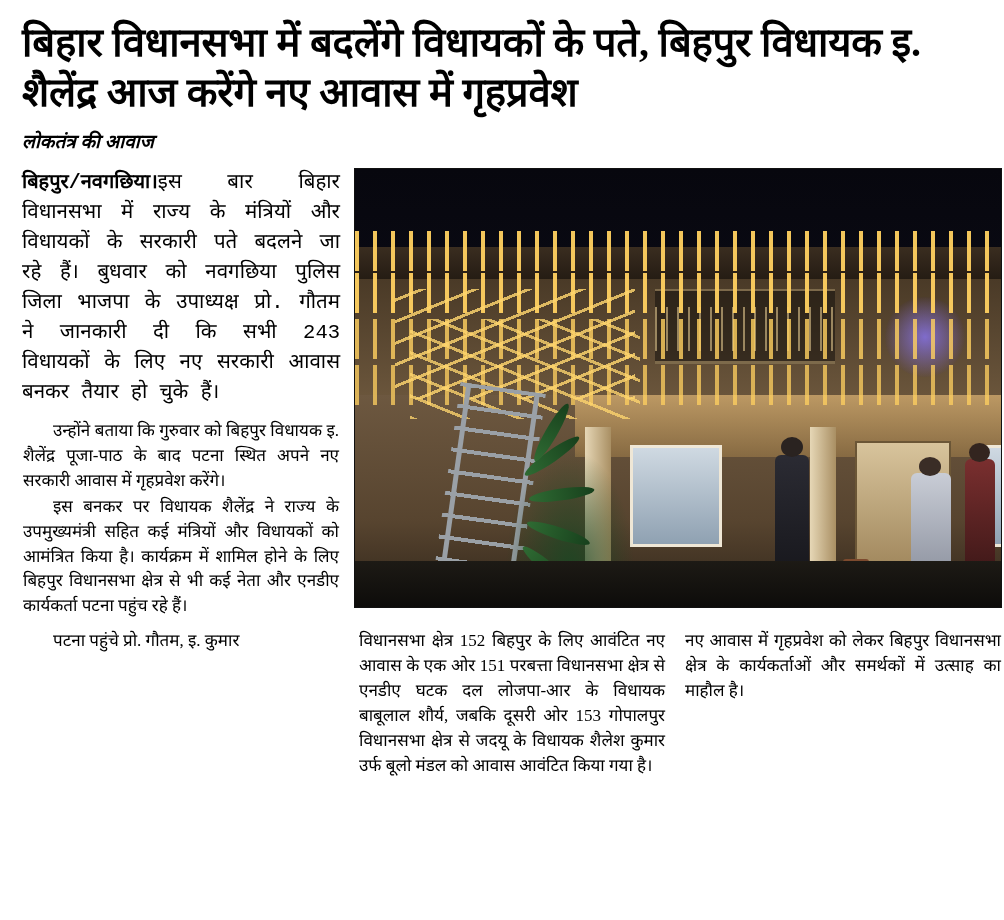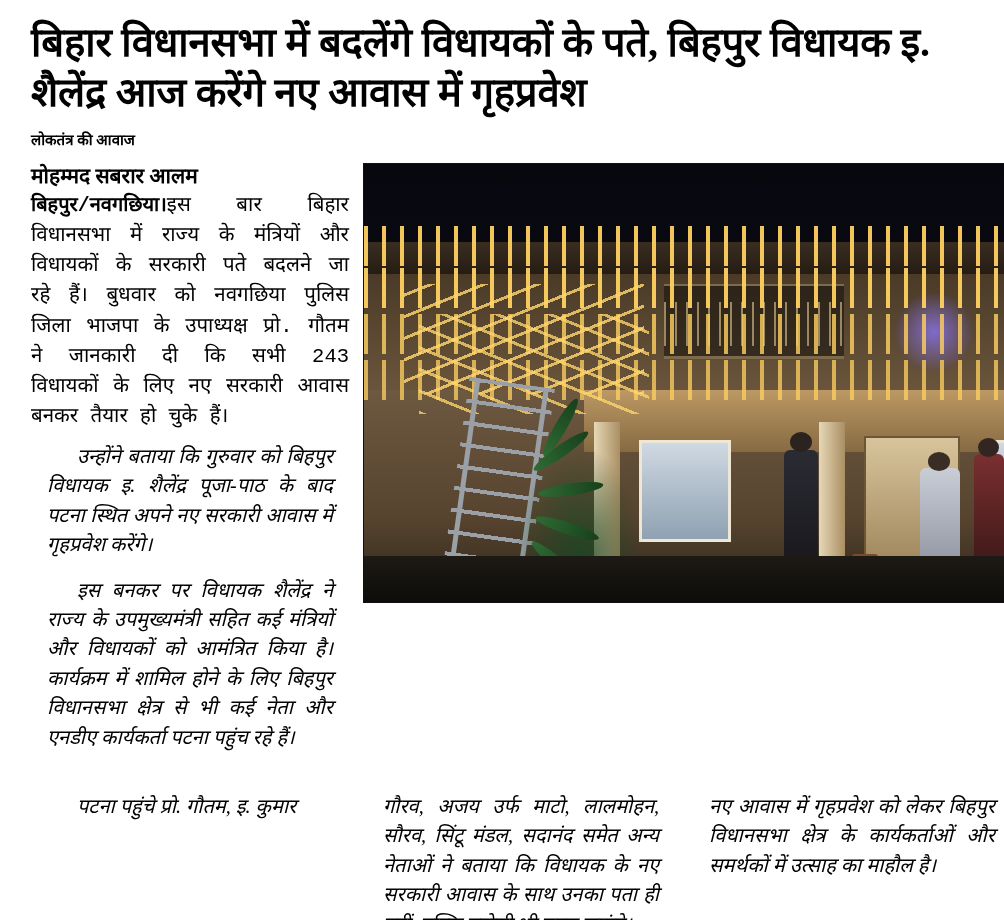--- a/index.html
+++ b/index.html
@@ -12,38 +12,39 @@
     height: 920px;
     font-family: "Liberation Serif", serif;
     color: #000000;
     overflow: hidden;
   }
   .page {
     position: relative;
     width: 1004px;
     height: 920px;
     box-sizing: border-box;
-    padding: 18px 22px 0 31px;
+    padding: 18px 22px 0 22px;
   }
   .headline {
     font-family: "Liberation Serif", serif;
     font-weight: bold;
     font-size: 40px;
     line-height: 1.26;
     letter-spacing: -0.2px;
     color: #000;
     margin: 0 0 12px 0;
     max-width: 980px;
   }
   .kicker {
     font-family: "Liberation Serif", serif;
     font-weight: bold;
-    font-size: 15px;
+    font-size: 19px;
     line-height: 1.2;
     margin: 12px 0 14px 0;
+    font-style: italic;
   }
   .body-wrap {
     position: relative;
   }
   .col {
     box-sizing: border-box;
   }
   
   .top-zone {
     display: flex;
@@ -68,26 +69,25 @@
     font-size: 21px;
     line-height: 1.25;
     margin: 0 0 2px 0;
   }
   .dateline {
     font-weight: bold;
     font-size: 20px;
     line-height: 1.3;
   }
   p.txt {
-    font-size: 20px;
+    font-size: 17px;
     line-height: 1.47;
-    margin: 16px;
+    margin: 1px;
     text-align: justify;
     text-justify: inter-word;
-    font-style: italic;
   }
   p.txt.indent {
     text-indent: 30px;
   }
   .lead {
     font-size: 20.5px;
     line-height: 1.47;
     text-align: justify;
     margin: 0;
     font-family: Liberation Mono, monospace;
@@ -246,21 +246,20 @@
 
   <h1 class="headline">बिहार विधानसभा में बदलेंगे विधायकों के पते, बिहपुर विधायक इ. शैलेंद्र आज करेंगे नए आवास में गृहप्रवेश</h1>
 
   <div class="kicker">लोकतंत्र की आवाज</div>
 
   <div class="body-wrap">
 
     <div class="top-zone">
 
       <div class="col col-left-top">
-        <div class="byline">मोहम्मद सबरार आलम</div>
         <p class="lead"><span class="dateline">बिहपुर/नवगछिया।</span><span>इस बार बिहार विधानसभा में राज्य के मंत्रियों और विधायकों के सरकारी पते बदलने जा रहे हैं। बुधवार को नवगछिया पुलिस जिला भाजपा के उपाध्यक्ष प्रो. गौतम ने जानकारी दी कि सभी 243 विधायकों के लिए नए सरकारी आवास बनकर तैयार हो चुके हैं।</span></p>
         <p class="txt indent" style="margin-top:10px;">उन्होंने बताया कि गुरुवार को बिहपुर विधायक इ. शैलेंद्र पूजा-पाठ के बाद पटना स्थित अपने नए सरकारी आवास में गृहप्रवेश करेंगे।</p>
         <p class="txt indent">इस बनकर पर विधायक शैलेंद्र ने राज्य के उपमुख्यमंत्री सहित कई मंत्रियों और विधायकों को आमंत्रित किया है। कार्यक्रम में शामिल होने के लिए बिहपुर विधानसभा क्षेत्र से भी कई नेता और एनडीए कार्यकर्ता पटना पहुंच रहे हैं।</p>
       </div>
 
       <div class="photo">
         <div class="sky"></div>
         <div class="house"></div>
         <div class="roofline"></div>
         <div class="upper-wall"></div>
@@ -295,21 +294,20 @@
         <div class="person p3"></div>
         <div class="ground"></div>
       </div>
     </div>
 
     <div class="bottom-zone">
       <div class="col col-b left">
         <p class="txt indent">पटना पहुंचे प्रो. गौतम, इ. कुमार</p>
       </div>
       <div class="col col-b mid">
-        <p class="txt">गौरव, अजय उर्फ माटो, लालमोहन, सौरव, सिंटू मंडल, सदानंद समेत अन्य नेताओं ने बताया कि विधायक के नए सरकारी आवास के साथ उनका पता ही नहीं, बल्कि पड़ोसी भी बदल जाएंगे।</p>
         <p class="txt">विधानसभा क्षेत्र 152 बिहपुर के लिए आवंटित नए आवास के एक ओर 151 परबत्ता विधानसभा क्षेत्र से एनडीए घटक दल लोजपा-आर के विधायक बाबूलाल शौर्य, जबकि दूसरी ओर 153 गोपालपुर विधानसभा क्षेत्र से जदयू के विधायक शैलेश कुमार उर्फ बूलो मंडल को आवास आवंटित किया गया है।</p>
       </div>
       <div class="col col-b right">
         <p class="txt">नए आवास में गृहप्रवेश को लेकर बिहपुर विधानसभा क्षेत्र के कार्यकर्ताओं और समर्थकों में उत्साह का माहौल है।</p>
       </div>
     </div>
 
   </div>
 </div>
 

